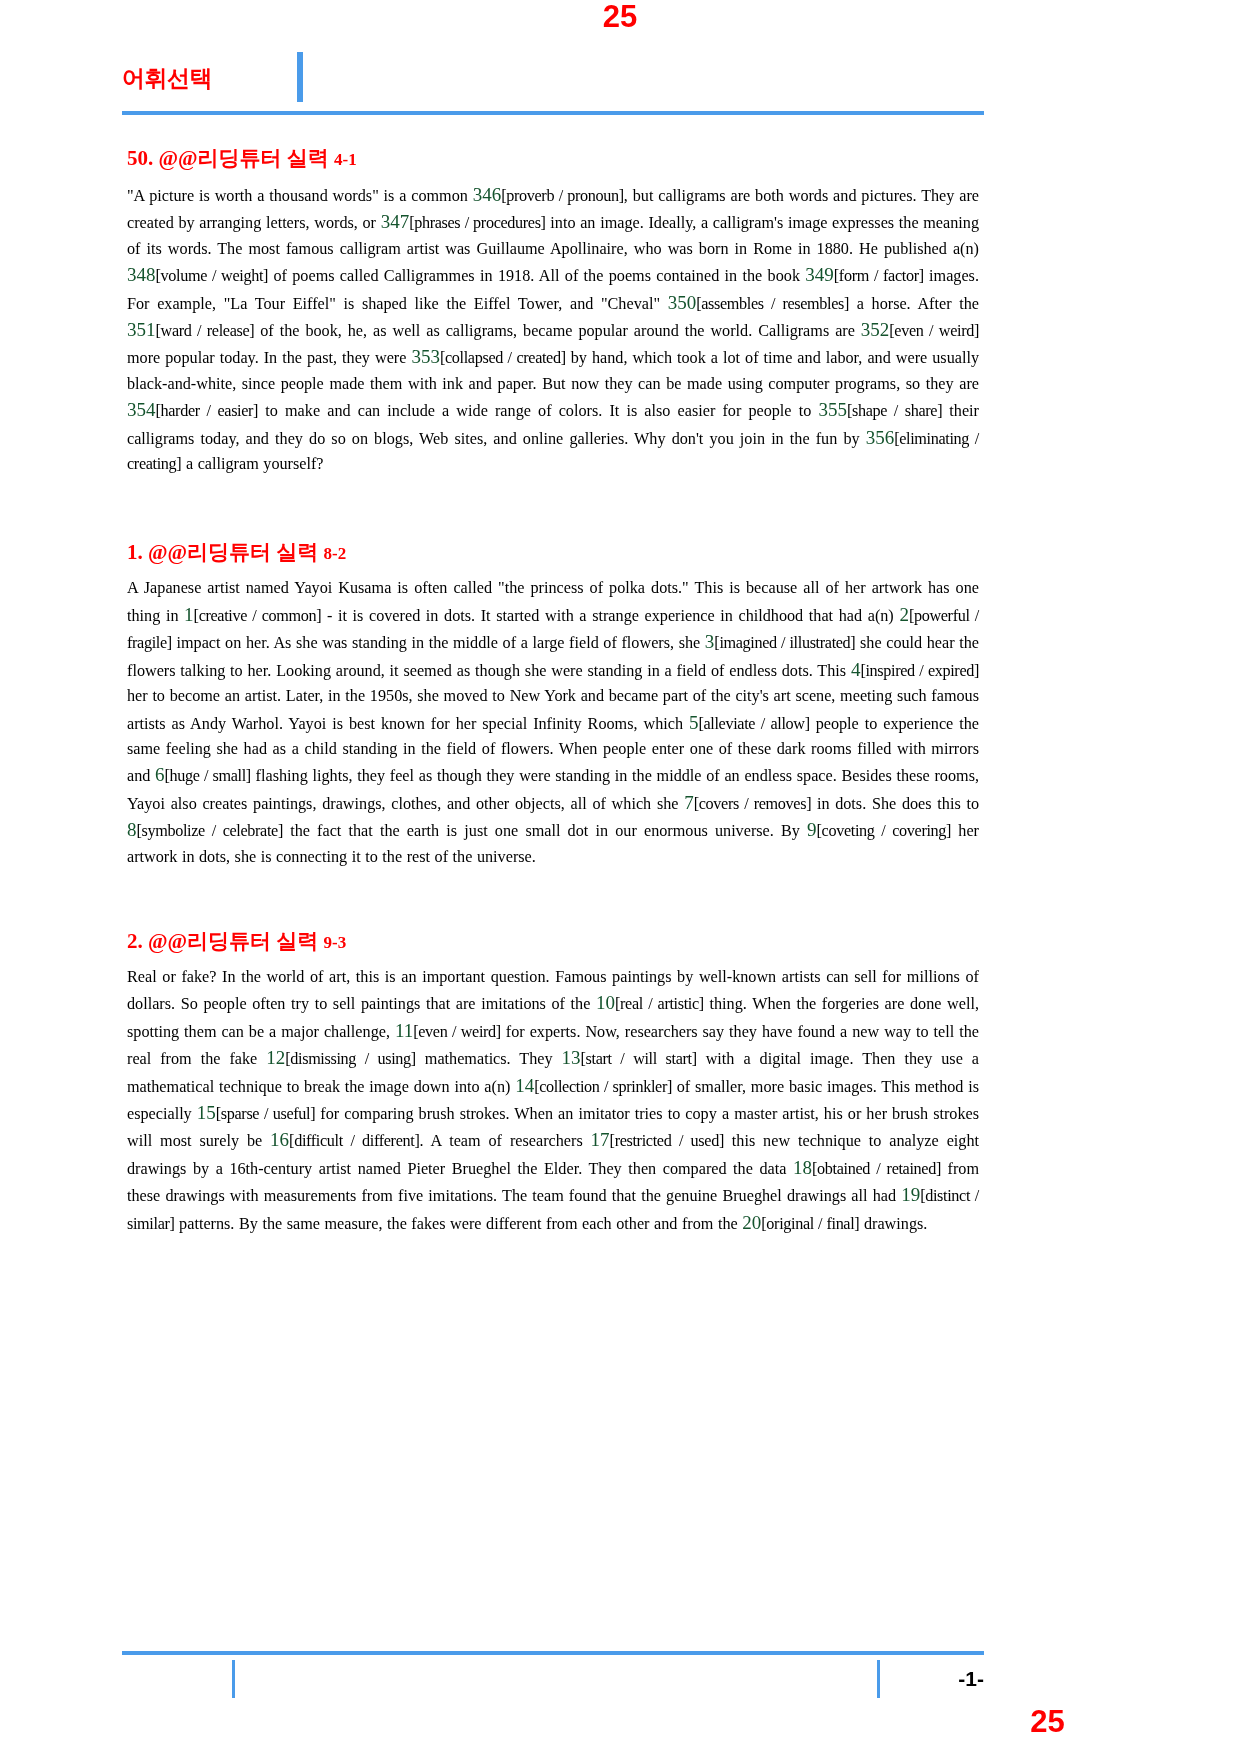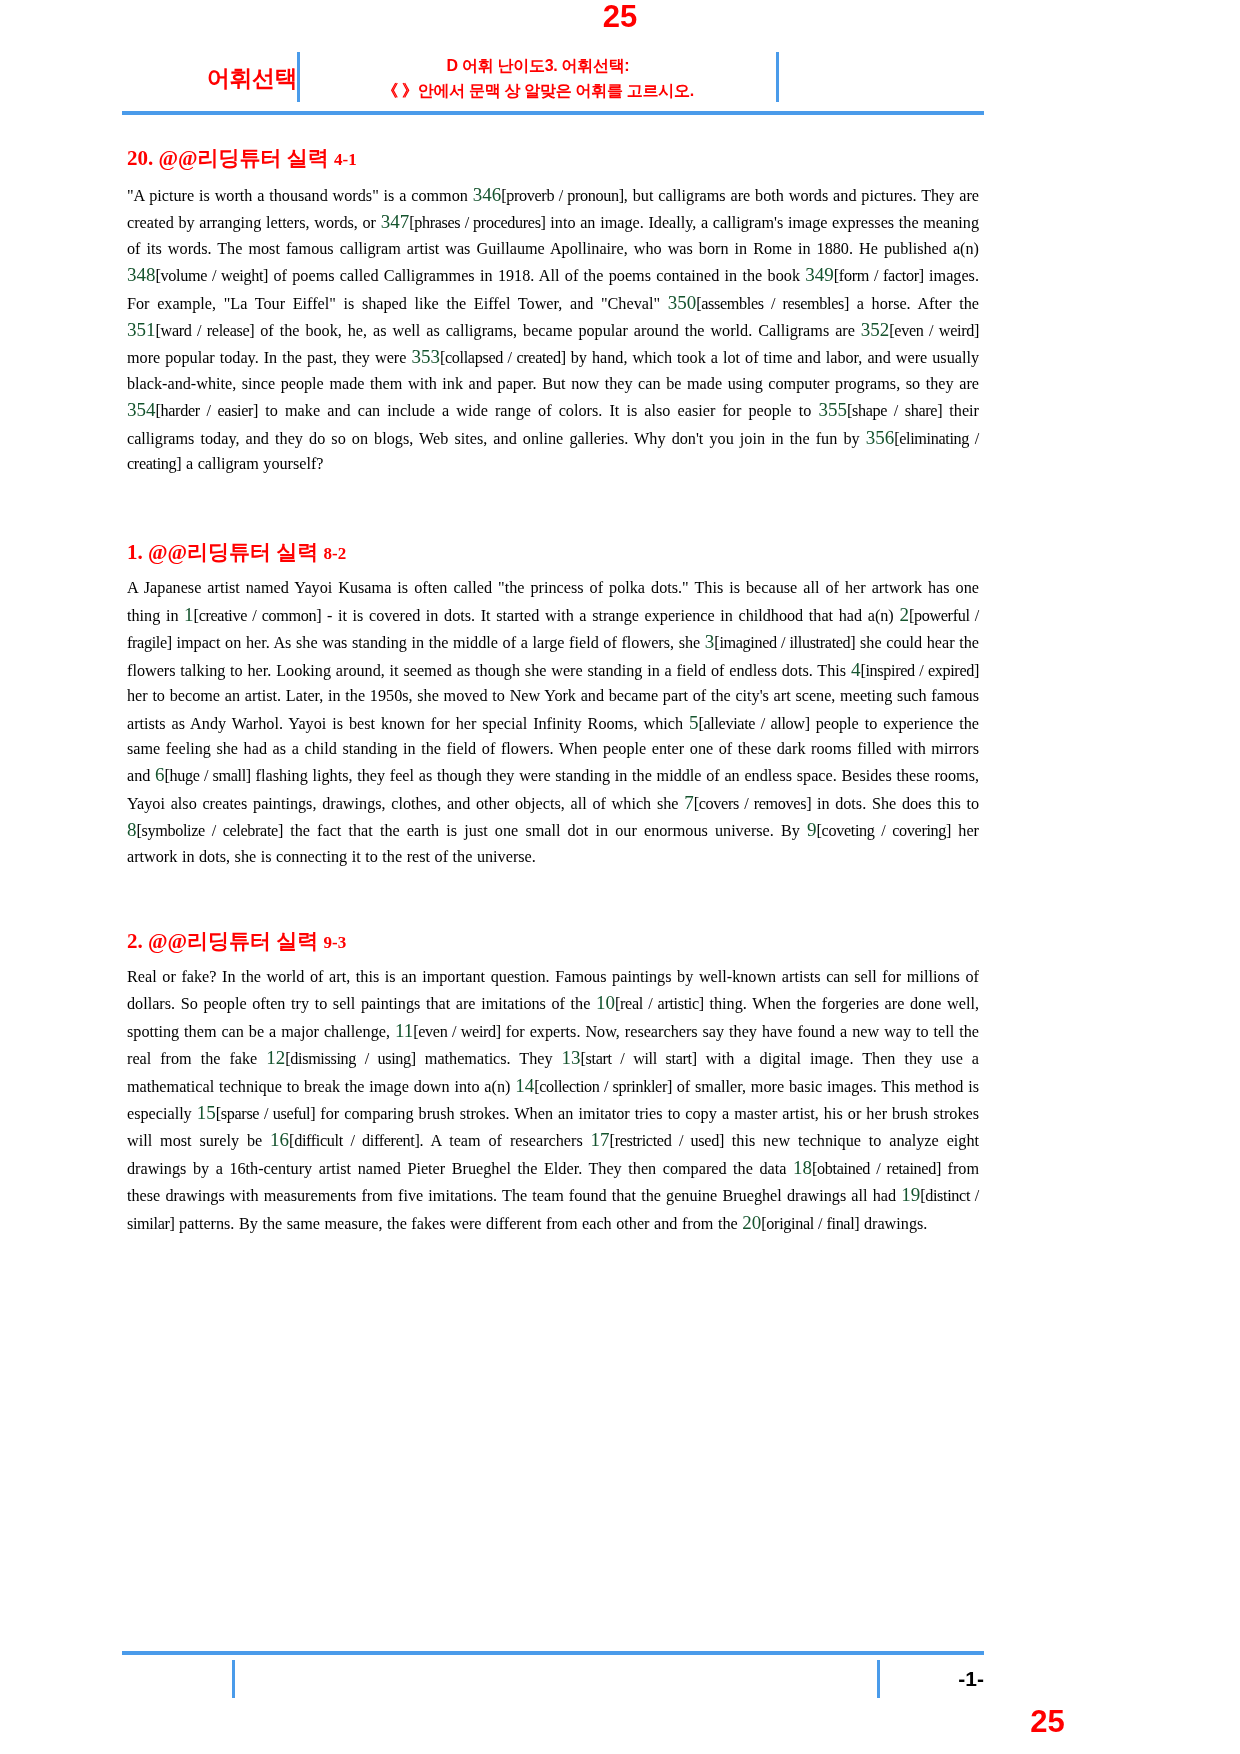--- a/index.html
+++ b/index.html
@@ -36,21 +36,21 @@
     top: 48px;
     left: 122px;
     width: 862px;
     height: 60px;
     display: flex;
     align-items: center;
   }
   .header-left {
     width: 175px;
     flex: 0 0 175px;
-    text-align: right;
+    text-align: left;
     color: #ff0000;
     font-family: "Liberation Sans", sans-serif;
     font-weight: bold;
     font-size: 23px;
     letter-spacing: -0.5px;
   }
   .vrule {
     width: 3px;
     background: #4a9bea;
     align-self: stretch;
@@ -188,34 +188,29 @@
 </head>
 <body>
 
 <div class="top-marker">
   <span class="inner">25</span>
 </div>
 
 <div class="header">
   <div class="header-left">어휘선택</div>
   <div class="vrule"></div>
-  <div class="header-center">
-    
-    <span class="line1">D 어휘 난이도3. 어휘선택:</span>
-    <span class="line2">《 》안에서 문맥 상 알맞은 어휘를 고르시오.</span>
-  </div>
   <div class="vrule-right"></div>
   <div class="header-right-pad"></div>
 </div>
 <div class="hrule-top"></div>
 
 <div class="content">
   <div id="blocks-root">
       <div class="block first">
-        <div class="q-title"><span>20.</span> <span class="at">@@</span><span>리딩튜터 실력</span> <span class="suffix">4-1</span></div>
+        <div class="q-title"><span>50.</span> <span class="at">@@</span><span>리딩튜터 실력</span> <span class="suffix">4-1</span></div>
         <p class="passage"><span>"A picture is worth a thousand words" is a common </span><span class="num">346</span><span class="choice">[proverb / pronoun]</span><span>, but calligrams are both words and pictures. They are created by arranging letters, words, or </span><span class="num">347</span><span class="choice">[phrases / procedures]</span><span> into an image. Ideally, a calligram's image expresses the meaning of its words. The most famous calligram artist was Guillaume Apollinaire, who was born in Rome in 1880. He published a(n) </span><span class="num">348</span><span class="choice">[volume / weight]</span><span> of poems called Calligrammes in 1918. All of the poems contained in the book </span><span class="num">349</span><span class="choice">[form / factor]</span><span> images. For example, "La Tour Eiffel" is shaped like the Eiffel Tower, and "Cheval" </span><span class="num">350</span><span class="choice">[assembles / resembles]</span><span> a horse. After the </span><span class="num">351</span><span class="choice">[ward / release]</span><span> of the book, he, as well as calligrams, became popular around the world. Calligrams are </span><span class="num">352</span><span class="choice">[even / weird]</span><span> more popular today. In the past, they were </span><span class="num">353</span><span class="choice">[collapsed / created]</span><span> by hand, which took a lot of time and labor, and were usually black-and-white, since people made them with ink and paper. But now they can be made using computer programs, so they are </span><span class="num">354</span><span class="choice">[harder / easier]</span><span> to make and can include a wide range of colors. It is also easier for people to </span><span class="num">355</span><span class="choice">[shape / share]</span><span> their calligrams today, and they do so on blogs, Web sites, and online galleries. Why don't you join in the fun by </span><span class="num">356</span><span class="choice">[eliminating / creating]</span><span> a calligram yourself?</span></p>
       </div>
       <div class="block">
         <div class="q-title"><span>1.</span> <span class="at">@@</span><span>리딩튜터 실력</span> <span class="suffix">8-2</span></div>
         <p class="passage"><span>A Japanese artist named Yayoi Kusama is often called "the princess of polka dots." This is because all of her artwork has one thing in </span><span class="num">1</span><span class="choice">[creative / common]</span><span> - it is covered in dots. It started with a strange experience in childhood that had a(n) </span><span class="num">2</span><span class="choice">[powerful / fragile]</span><span> impact on her. As she was standing in the middle of a large field of flowers, she </span><span class="num">3</span><span class="choice">[imagined / illustrated]</span><span> she could hear the flowers talking to her. Looking around, it seemed as though she were standing in a field of endless dots. This </span><span class="num">4</span><span class="choice">[inspired / expired]</span><span> her to become an artist. Later, in the 1950s, she moved to New York and became part of the city's art scene, meeting such famous artists as Andy Warhol. Yayoi is best known for her special Infinity Rooms, which </span><span class="num">5</span><span class="choice">[alleviate / allow]</span><span> people to experience the same feeling she had as a child standing in the field of flowers. When people enter one of these dark rooms filled with mirrors and </span><span class="num">6</span><span class="choice">[huge / small]</span><span> flashing lights, they feel as though they were standing in the middle of an endless space. Besides these rooms, Yayoi also creates paintings, drawings, clothes, and other objects, all of which she </span><span class="num">7</span><span class="choice">[covers / removes]</span><span> in dots. She does this to </span><span class="num">8</span><span class="choice">[symbolize / celebrate]</span><span> the fact that the earth is just one small dot in our enormous universe. By </span><span class="num">9</span><span class="choice">[coveting / covering]</span><span> her artwork in dots, she is connecting it to the rest of the universe.</span></p>
       </div>
       <div class="block">
         <div class="q-title"><span>2.</span> <span class="at">@@</span><span>리딩튜터 실력</span> <span class="suffix">9-3</span></div>
         <p class="passage"><span>Real or fake? In the world of art, this is an important question. Famous paintings by well-known artists can sell for millions of dollars. So people often try to sell paintings that are imitations of the </span><span class="num">10</span><span class="choice">[real / artistic]</span><span> thing. When the forgeries are done well, spotting them can be a major challenge, </span><span class="num">11</span><span class="choice">[even / weird]</span><span> for experts. Now, researchers say they have found a new way to tell the real from the fake </span><span class="num">12</span><span class="choice">[dismissing / using]</span><span> mathematics. They </span><span class="num">13</span><span class="choice">[start / will start]</span><span> with a digital image. Then they use a mathematical technique to break the image down into a(n) </span><span class="num">14</span><span class="choice">[collection / sprinkler]</span><span> of smaller, more basic images. This method is especially </span><span class="num">15</span><span class="choice">[sparse / useful]</span><span> for comparing brush strokes. When an imitator tries to copy a master artist, his or her brush strokes will most surely be </span><span class="num">16</span><span class="choice">[difficult / different]</span><span>. A team of researchers </span><span class="num">17</span><span class="choice">[restricted / used]</span><span> this new technique to analyze eight drawings by a 16th-century artist named Pieter Brueghel the Elder. They then compared the data </span><span class="num">18</span><span class="choice">[obtained / retained]</span><span> from these drawings with measurements from five imitations. The team found that the genuine Brueghel drawings all had </span><span class="num">19</span><span class="choice">[distinct / similar]</span><span> patterns. By the same measure, the fakes were different from each other and from the </span><span class="num">20</span><span class="choice">[original / final]</span><span> drawings.</span></p>
       </div>

